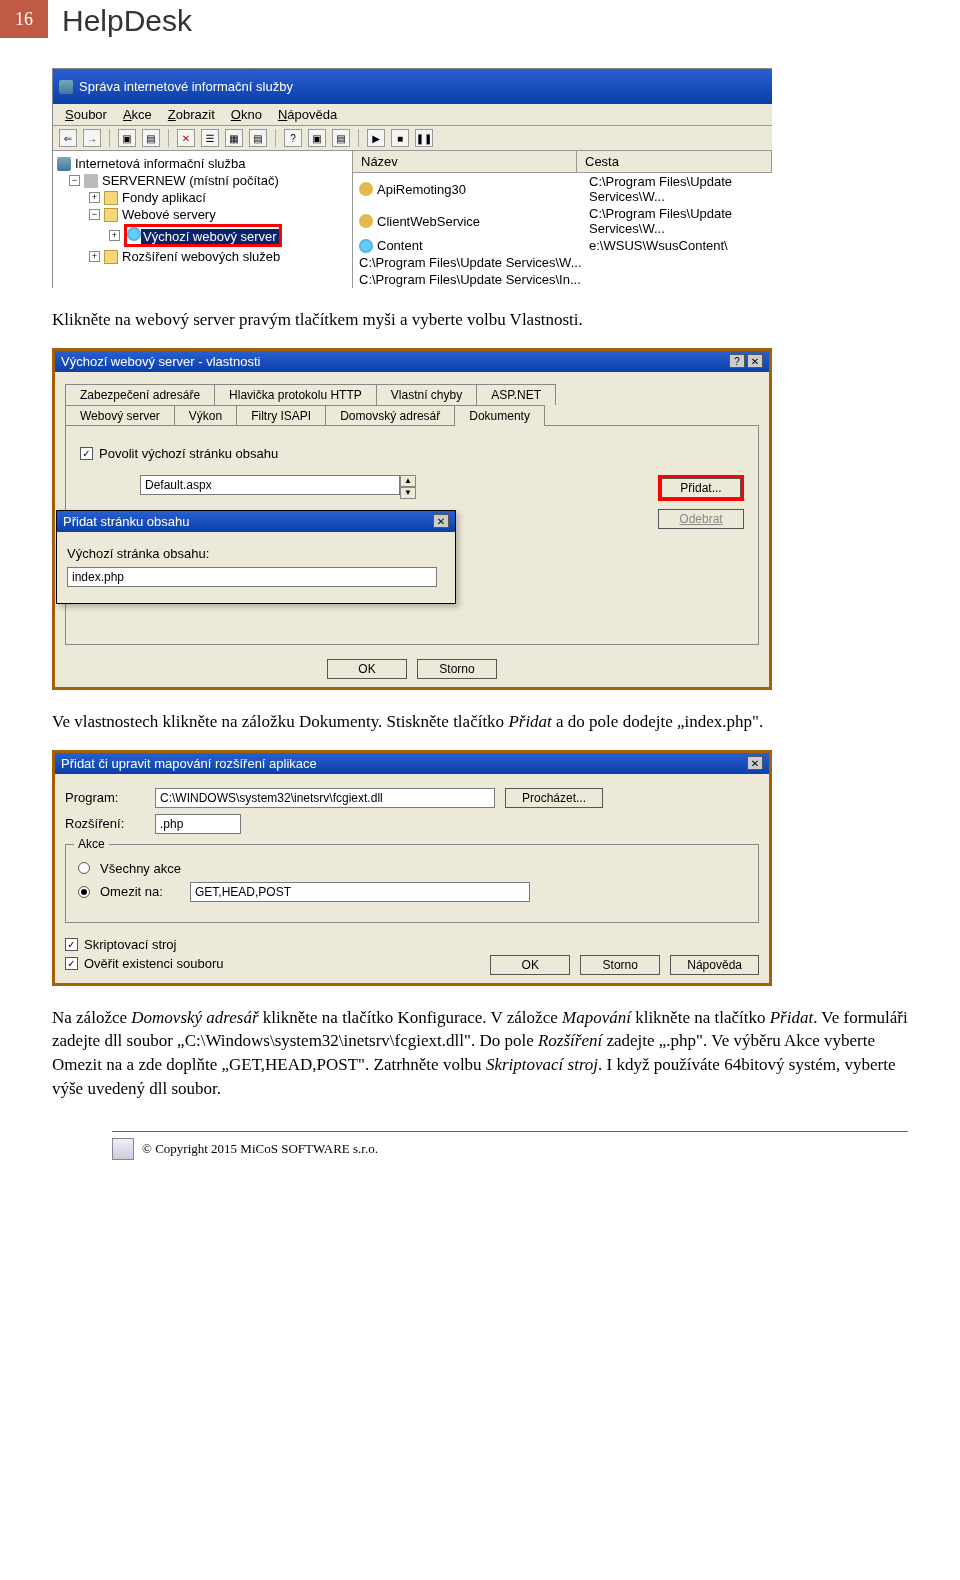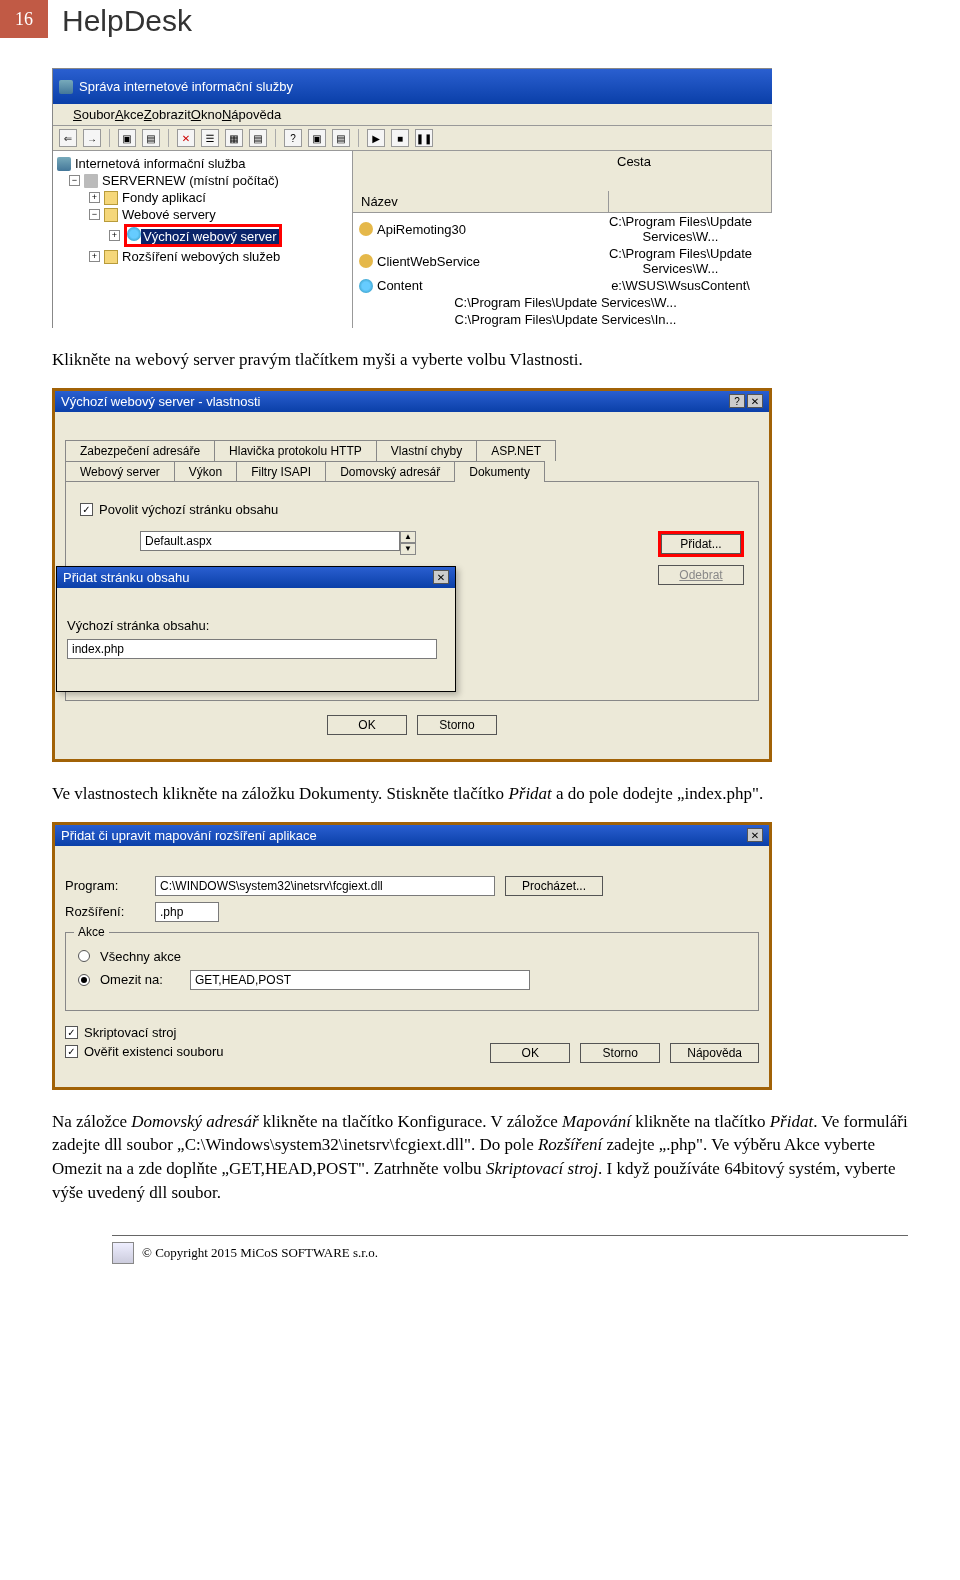--- a/index.html
+++ b/index.html
@@ -8,55 +8,55 @@
   .header { display: flex; align-items: flex-start; gap: 14px; margin-bottom: 30px; }
   .page-num { background: #c15a45; color: #fff; width: 48px; height: 38px; display: flex; align-items: center; justify-content: center; font-size: 18px; }
   .title { font-size: 30px; color: #333; font-family: Arial, sans-serif; margin-top: 4px; }
   .screenshot { margin: 0 0 20px 52px; font-family: Tahoma, Arial, sans-serif; font-size: 13px; }
   .body-text { margin: 16px 52px 16px 52px; line-height: 1.4; }
   .body-text .italic { font-style: italic; }
   
   
   .ss1 { width: 720px; border-top: 1px solid #888; border-left: 1px solid #888; }
   .ss1-title { background: linear-gradient(to bottom,#2a5fd0,#0a3fa8); color: #fff; padding: 10px 6px; display: flex; align-items: center; gap: 6px; }
-  .ss1-menu { background: #ece9d8; padding: 3px 20px; display: flex; gap: 0; border-bottom: 1px solid #999; }
+  .ss1-menu { background: #ece9d8; padding: 3px 12px; display: flex; gap: 16px; border-bottom: 1px solid #999; }
   .ss1-menu span { text-decoration: underline; text-decoration-color: transparent; }
   .ss1-menu span::first-letter { text-decoration: underline; }
   .ss1-toolbar { background: #ece9d8; padding: 3px 6px; display: flex; gap: 6px; align-items: center; border-bottom: 1px solid #999; }
   .tb-btn { width: 18px; height: 18px; border: 1px solid #999; background: #f5f5f5; display:inline-flex; align-items:center; justify-content:center; font-size:10px; }
   .tb-sep { width:1px; height:18px; background:#aaa; margin:0 2px; }
   .ss1-body { display: flex; background: #fff; }
   .ss1-tree { width: 300px; border-right: 1px solid #999; padding: 4px; background: #fff; }
   .tree-row { display: flex; align-items: center; gap: 4px; padding: 1px 0; white-space: nowrap; }
   .tree-ind { display:inline-block; }
   .tree-exp { width:11px; height:11px; border:1px solid #888; display:inline-flex; align-items:center; justify-content:center; font-size:9px; line-height:1; background:#fff; }
   .tree-ico { width:14px; height:14px; display:inline-block; }
   .ico-iis { background: linear-gradient(#7ab,#479); border-radius:2px; }
   .ico-srv { background: #bbb; border-radius:1px; }
   .ico-fold { background: #f5d77a; border:1px solid #b89b3a; }
   .ico-globe { background: radial-gradient(circle,#6cf 40%,#28a); border-radius:50%; }
   .tree-sel { background: #0a246a; color: #fff; padding: 0 2px; }
   .hl-red { border: 3px solid #f00; display:inline-block; padding:0; }
   .ss1-list { flex:1; }
   .ss1-list-hdr { display:flex; background:#ece9d8; border-bottom:1px solid #999; }
   .ss1-list-hdr div { padding:3px 8px; border-right:1px solid #999; }
-  .hdr-name { width:256px;margin-top:40px; }
+  .hdr-name { width:224px; }
   .hdr-path { flex:1; }
   .ss1-list-row { display:flex; padding:1px 0; }
   .ss1-list-row .cell-name { width:230px; padding-left:6px; display:flex; align-items:center; gap:4px; }
-  .ss1-list-row .cell-path { flex:1; padding-left:6px;text-align:center; }
+  .ss1-list-row .cell-path { flex:1; padding-left:6px; }
   .ico-gear { width:14px; height:14px; background:#e5b84a; border-radius:50%; display:inline-block; }
   
   
   .ss2 { width: 720px; }
   .dlg { background:#ece9d8; border:3px solid #a16207; position:relative; }
   .dlg-title { background: linear-gradient(to bottom,#2a5fd0,#0a3fa8); color:#fff; padding:3px 6px; display:flex; align-items:center; justify-content:space-between; }
   .dlg-title-btns { display:flex; gap:2px; }
   .dlg-title-btn { width:16px; height:14px; background:#ccc; border:1px solid #555; font-size:10px; display:flex; align-items:center; justify-content:center; color:#000; }
-  .dlg-body { padding: 24px 10px; }
+  .dlg-body { padding: 8px 10px; }
   .tabs { margin-top:4px; }
   .tabrow { display:flex; gap:0; }
   .tab { background:#ece9d8; border:1px solid #888; border-bottom:none; padding:3px 14px; font-size:12px; margin-right:-1px; }
   .tab.active { background:#ece9d8; position:relative; z-index:2; }
   .tabcontent { border:1px solid #888; border-top:1px solid #888; background:#ece9d8; padding:14px; margin-top:-1px; }
   .chk { display:flex; align-items:center; gap:6px; margin:6px 0 14px 0; }
   .chkbox { width:13px; height:13px; border:1px solid #555; background:#fff; display:inline-flex; align-items:center; justify-content:center; font-size:10px; }
   .field-row { display:flex; align-items:center; gap:10px; margin:6px 0; }
   .txt-input { border:1px solid #7a7a7a; background:#fff; padding:2px 4px; font-family:Tahoma,Arial,sans-serif; font-size:12px; }
   .btn { background:#ece9d8; border:1px solid #555; padding:2px 16px; font-size:12px; min-width:80px; text-align:center; }
@@ -278,21 +278,21 @@
           </div>
       </div>
       <div class="dlg-body">
         <div class="field-row">
           <span style="width:80px;">Program:</span>
           <input class="txt-input" style="width: 340px;" value="C:\WINDOWS\system32\inetsrv\fcgiext.dll">
           <button class="btn"><span>Procházet...</span></button>
         </div>
         <div class="field-row">
           <span style="width:80px;">Rozšíření:</span>
-          <input class="txt-input" style="width: 64px;" value=".php">
+          <input class="txt-input" style="width: 86px;" value=".php">
         </div>
         <div class="fieldset">
           <span class="fieldset-legend">Akce</span>
           <div class="field-row">
             <span class="radio"></span>
             <span>Všechny akce</span>
           </div>
           <div class="field-row">
             <span class="radio checked"></span>
             <span style="width:80px;">Omezit na:</span>

